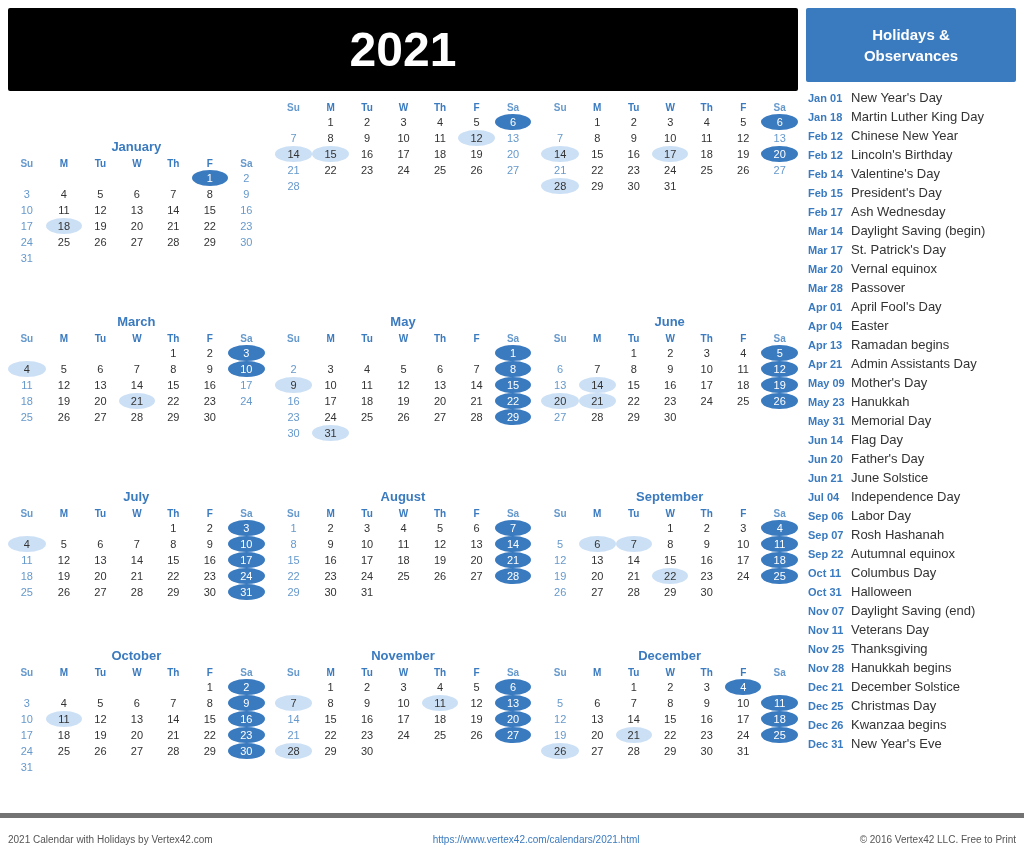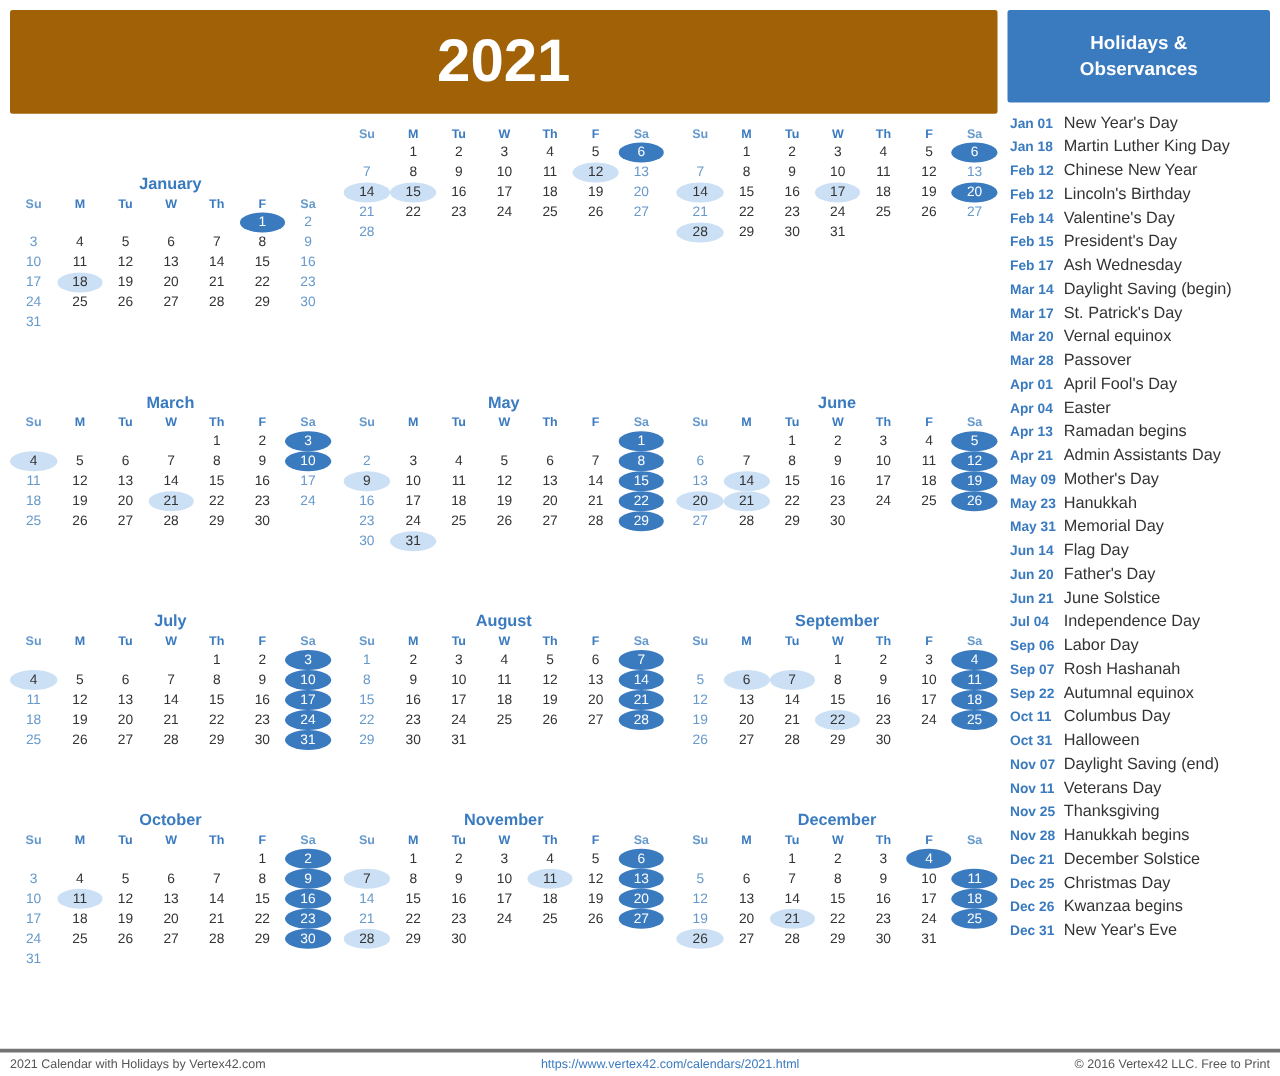--- a/index.html
+++ b/index.html
@@ -16,21 +16,21 @@
       flex: 1;
       padding: 8px;
       gap: 8px;
     }
     .calendar-section {
       flex: 1;
       display: flex;
       flex-direction: column;
     }
     .year-header {
-      background: #a16207;
+      background: #000000;
       color: white;
       text-align: center;
       font-size: 48px;
       font-weight: bold;
       padding: 14px 0;
       margin-bottom: 10px;
       border-radius: 2px;
     }
     .months-grid {
       display: grid;
@@ -110,24 +110,24 @@
       min-width: 38px;
       font-size: 11px;
     }
     .holiday-name {
       color: #333;
       font-size: 13px;
     }
     .footer {
       display: flex;
       justify-content: space-between;
-      padding: 4px 8px;
+      padding: 16px 8px;
       font-size: 10px;
       color: #666;
-      border-top: 3px solid #737373;
+      border-top: 5px solid #737373;
       margin-top: 4px;
     }
     .footer-left { color: #555; }
     .footer-center { color: #3a7abf; }
     .footer-right { color: #555; }
   </style>
 </head>
 <body>
 
 <div class="main-container">

